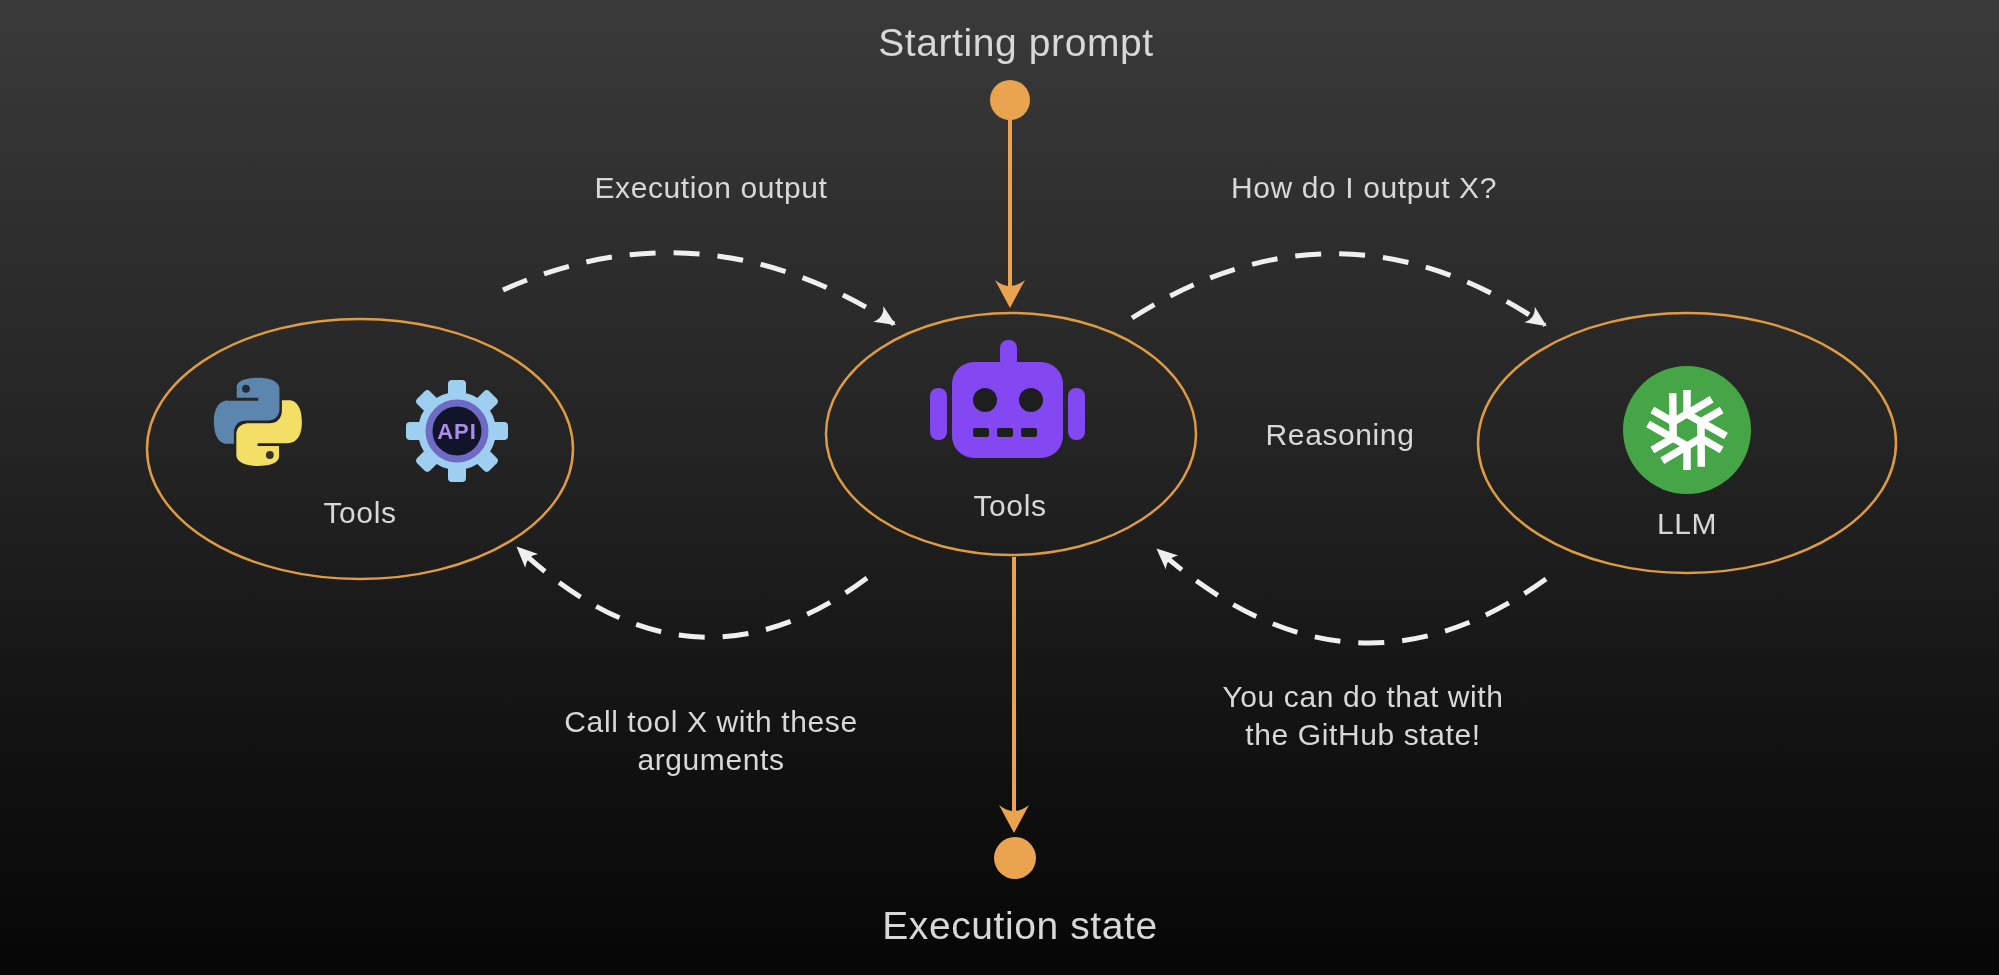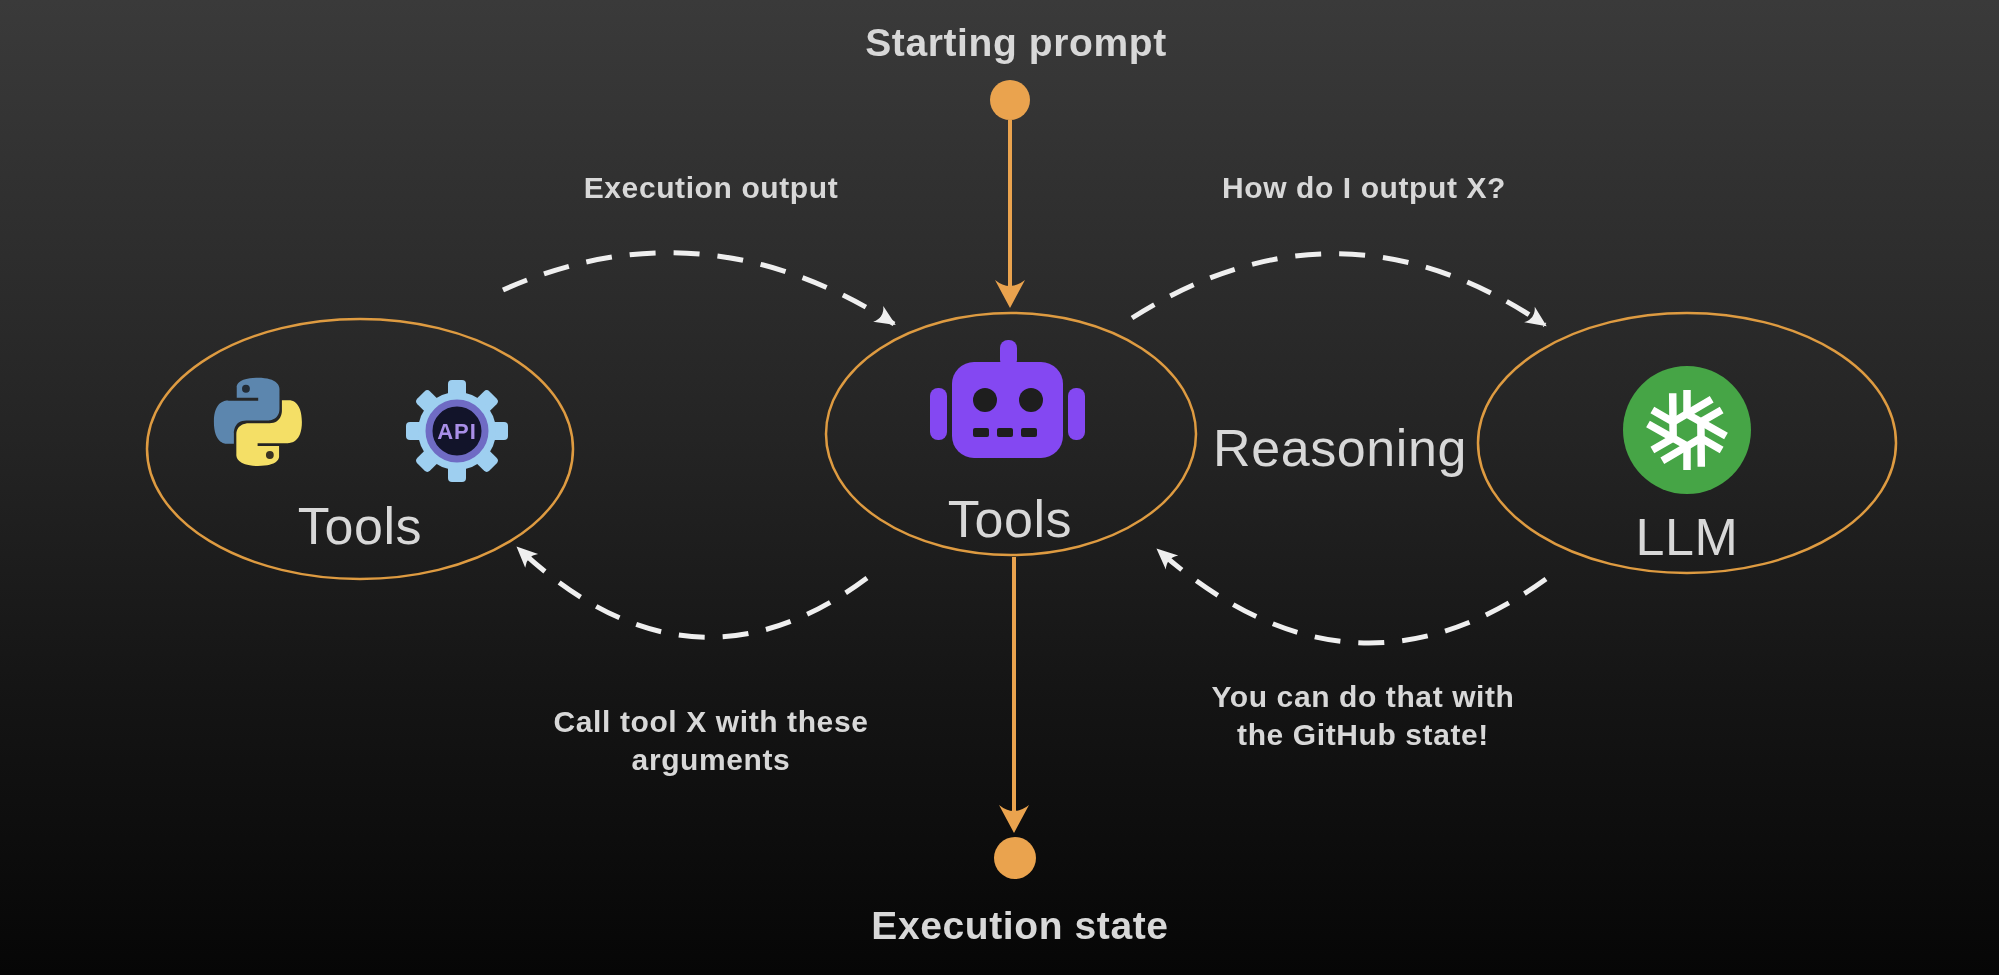--- a/index.html
+++ b/index.html
@@ -14,23 +14,23 @@
   .lbl{
     position:absolute;
     color:#d8d8d8;
     font-weight:300;
     letter-spacing:.6px;
     text-align:center;
     transform:translateX(-50%);
     white-space:pre-line;
     line-height:1.22;
   }
-  .lbl-title{font-size:39px;font-weight:bold;}
-  .lbl-node{font-size:52px;}
-  .lbl-msg{font-size:30px;line-height:38px;font-weight:bold;}
+  .lbl-title{font-size:39px;}
+  .lbl-node{font-size:30px;}
+  .lbl-msg{font-size:30px;line-height:38px;}
   .api-text{
     font-family:"Liberation Sans",sans-serif;
     font-weight:bold;font-size:22px;letter-spacing:1px;
   }
 </style>
 </head>
 <body>
 
 <div class="stage">
 

